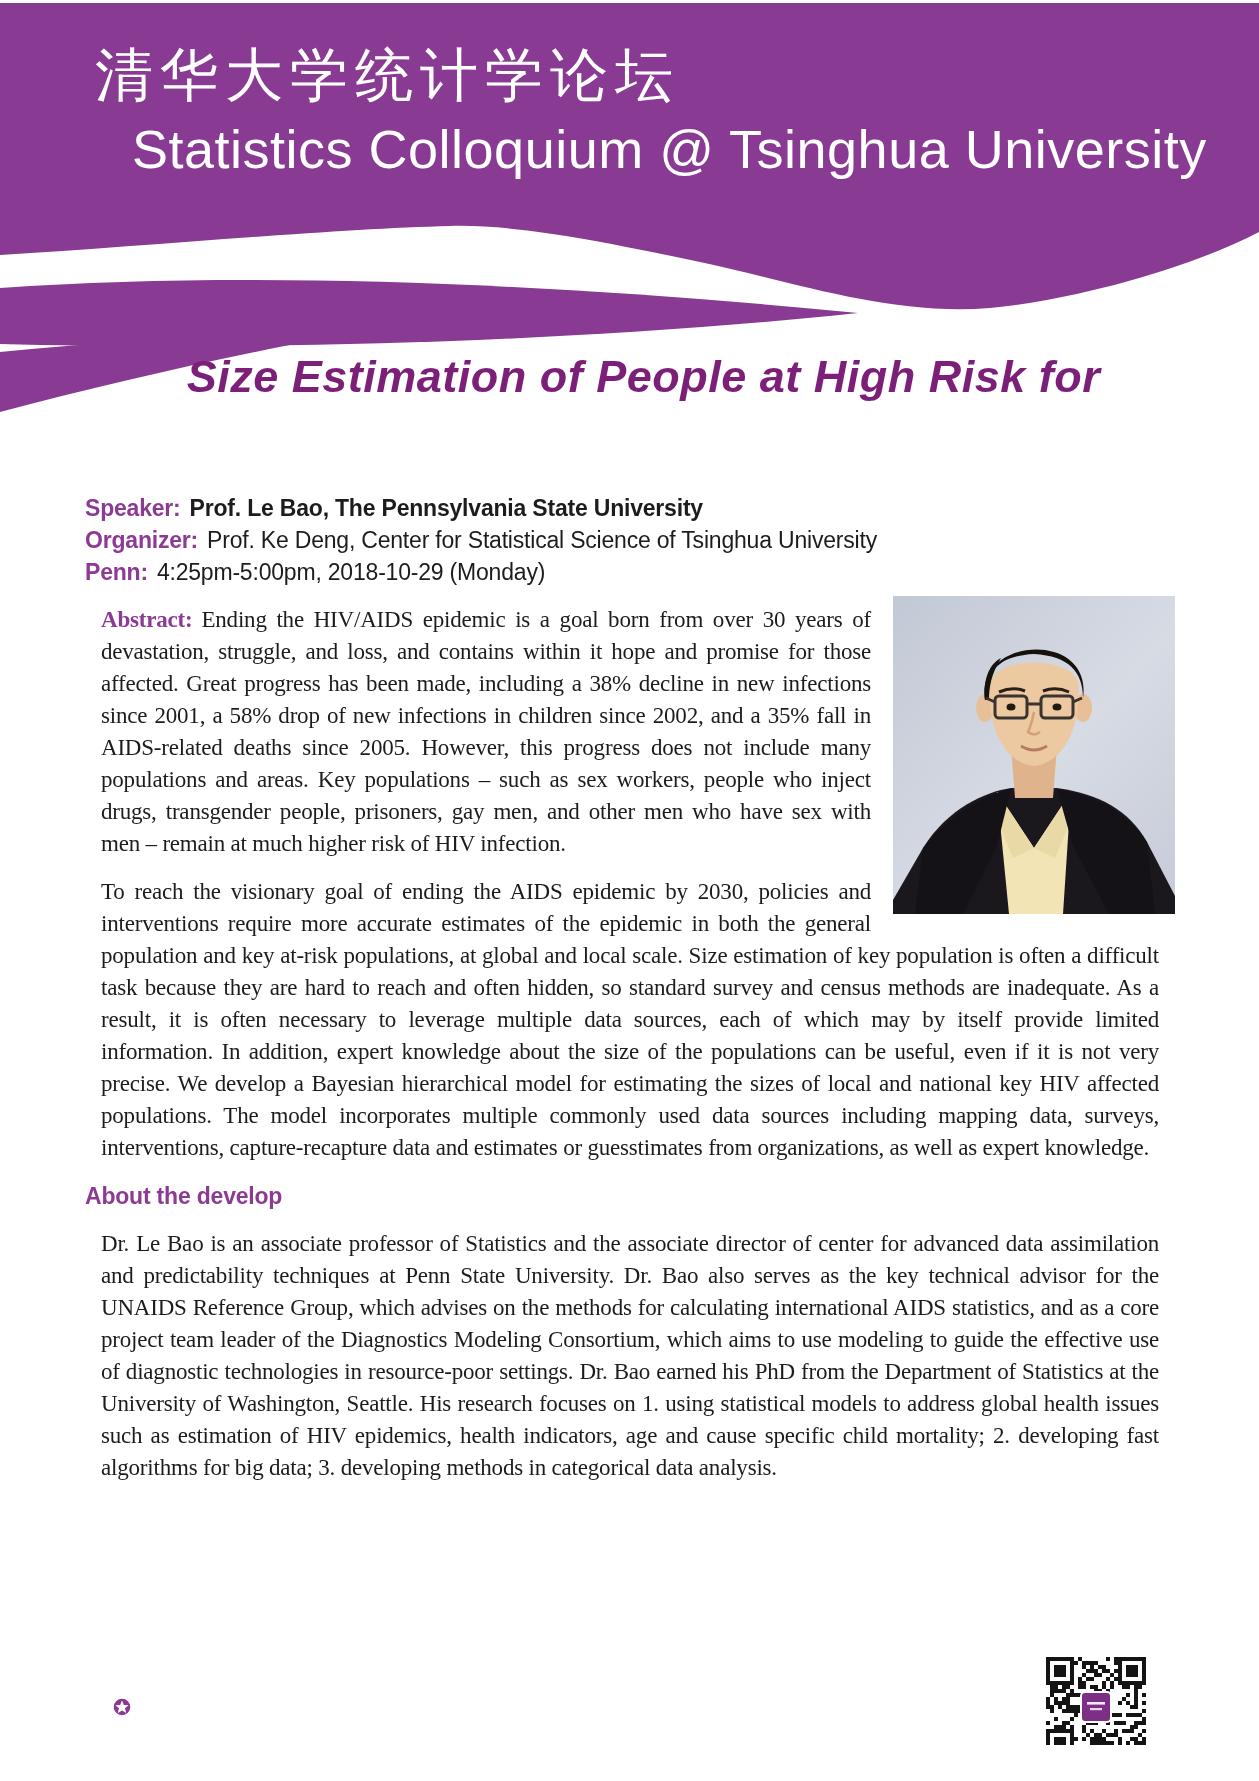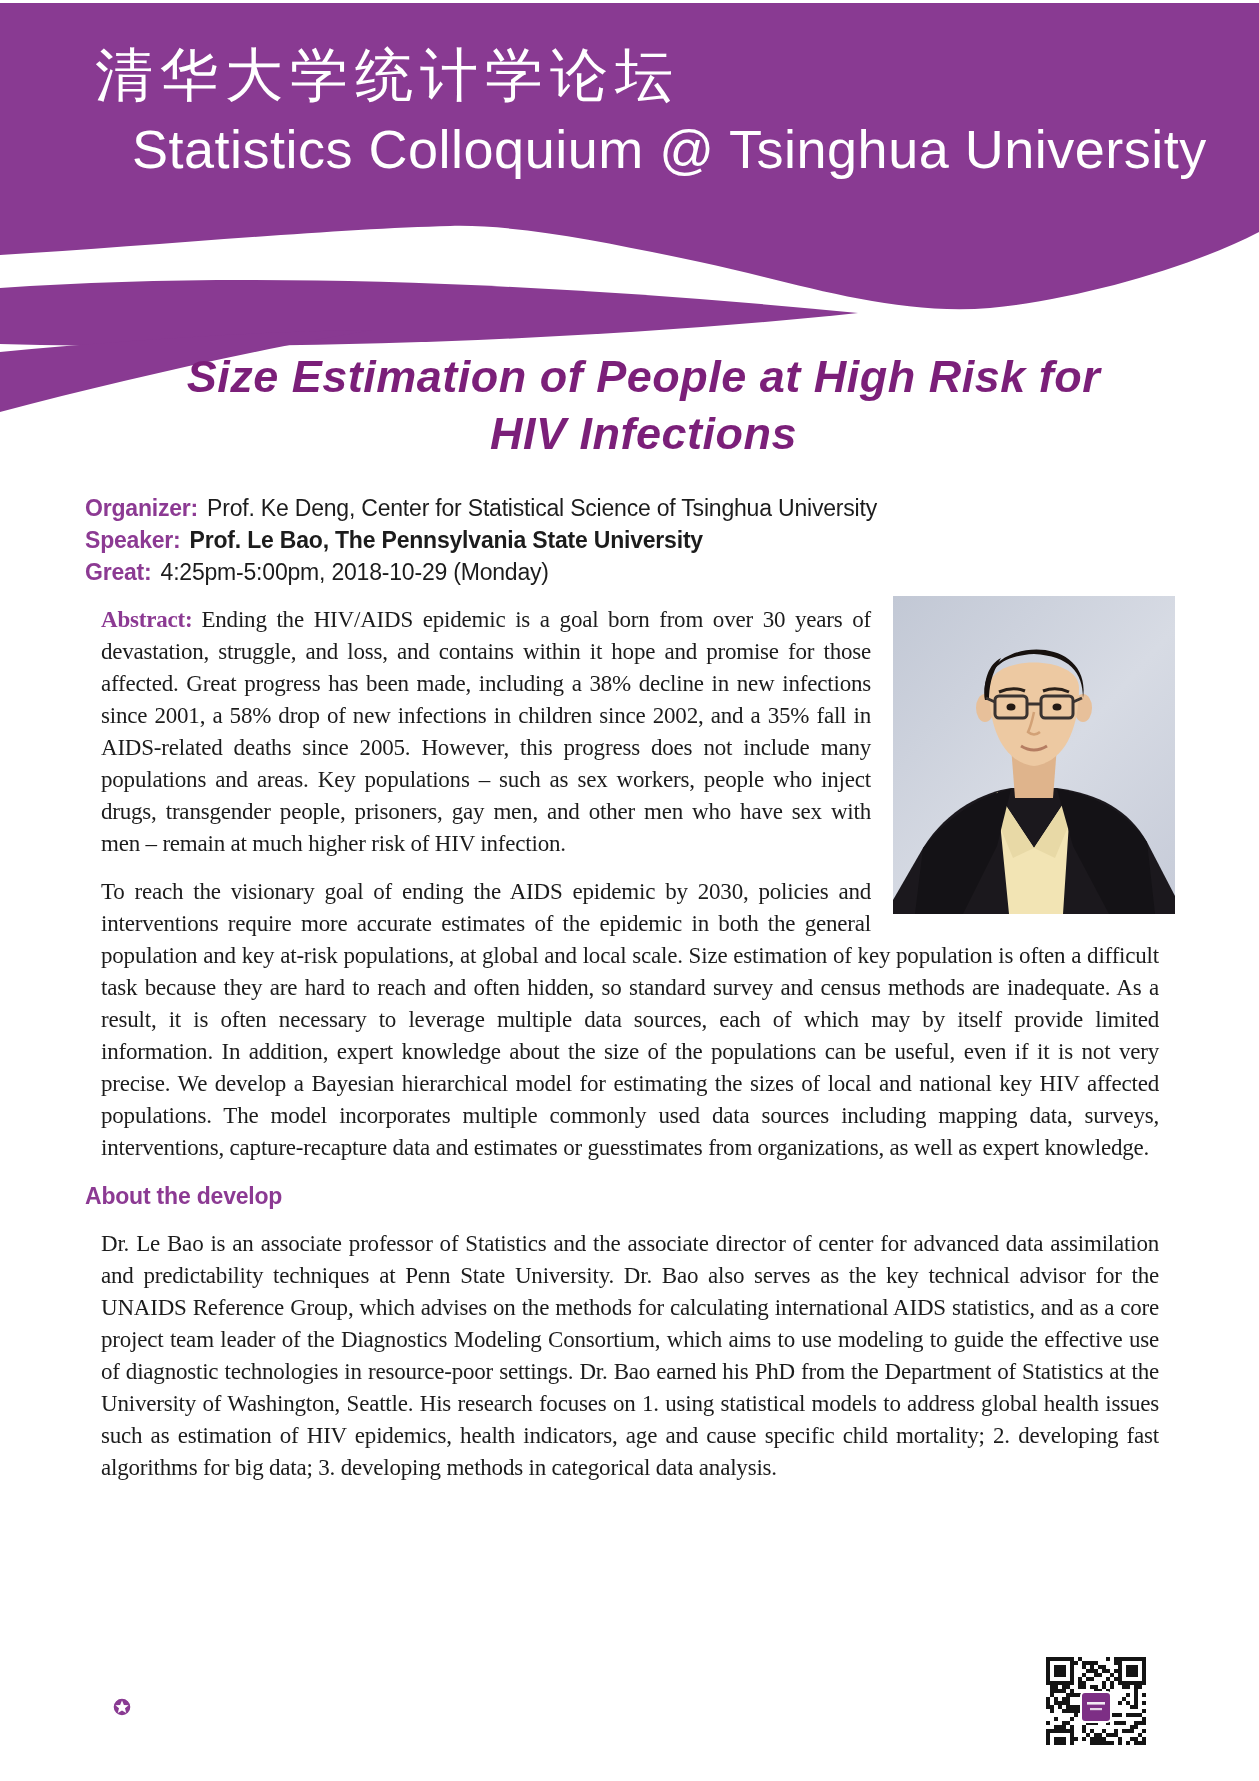--- a/index.html
+++ b/index.html
@@ -60,21 +60,21 @@
     <path fill="#893a92" d="M0,352
         C125,340 265,331 372,330
         C258,349 118,381 0,412 Z"></path>
   </svg>
 
   <div class="header-text">
     <div class="h-zh">清华大学统计学论坛</div>
     <div class="h-en">Statistics Colloquium @ Tsinghua University</div>
   </div>
 
-  <h1 class="talk-title"><span>Size Estimation of People at High Risk for</span><br><span>HIV Infections</span></h1>
+  <h1 class="talk-title"><span>Size Estimation of People at High Risk for</span><br></h1>
 
   <div class="content">
 
     <div class="photo">
       <svg width="282" height="318" viewBox="0 0 282 318">
         <defs>
           <linearGradient id="pbg" x1="0" y1="0" x2="1" y2="1">
             <stop offset="0" stop-color="#c2c8d5"></stop>
             <stop offset="0.55" stop-color="#d7dbe4"></stop>
             <stop offset="1" stop-color="#c6cbd8"></stop>
@@ -110,23 +110,23 @@
         <path d="M102,106 L93,102 M180,106 L189,102" stroke="#3a3330" stroke-width="3"></path>
 
         <ellipse cx="118" cy="111" rx="4.5" ry="3.5" fill="#241a14"></ellipse>
         <ellipse cx="164" cy="111" rx="4.5" ry="3.5" fill="#241a14"></ellipse>
 
         <path d="M141,116 q-3,14 -6,20 q6,5 12,0" stroke="#d2a176" stroke-width="2.5" fill="none"></path>
         <path d="M128,150 q13,8 26,0" stroke="#b57d62" stroke-width="3" fill="none"></path>
       </svg>
     </div>
 
+    <div class="info-line"><span class="label">Speaker:</span><span class="val bold">Prof. Le Bao, The Pennsylvania State University</span></div>
     <div class="info-line"><span class="label">Organizer:</span><span class="val">Prof. Ke Deng, Center for Statistical Science of Tsinghua University</span></div>
-    <div class="info-line"><span class="label">Speaker:</span><span class="val bold">Prof. Le Bao, The Pennsylvania State University</span></div>
-    <div class="info-line"><span class="label">Great:</span><span class="val">4:25pm-5:00pm, 2018-10-29 (Monday)</span></div>
+    <div class="info-line"><span class="label">Penn:</span><span class="val">4:25pm-5:00pm, 2018-10-29 (Monday)</span></div>
 
     <p class="para"><span class="label">Abstract:</span><span>Ending the HIV/AIDS epidemic is a goal born from over 30 years of devastation, struggle, and loss, and contains within it hope and promise for those affected. Great progress has been made, including a 38% decline in new infections since 2001, a 58% drop of new infections in children since 2002, and a 35% fall in AIDS-related deaths since 2005. However, this progress does not include many populations and areas. Key populations – such as sex workers, people who inject drugs, transgender people, prisoners, gay men, and other men who have sex with men – remain at much higher risk of HIV infection.</span></p>
 
     <p class="para">To reach the visionary goal of ending the AIDS epidemic by 2030, policies and interventions require more accurate estimates of the epidemic in both the general population and key at-risk populations, at global and local scale. Size estimation of key population is often a difficult task because they are hard to reach and often hidden, so standard survey and census methods are inadequate. As a result, it is often necessary to leverage multiple data sources, each of which may by itself provide limited information. In addition, expert knowledge about the size of the populations can be useful, even if it is not very precise. We develop a Bayesian hierarchical model for estimating the sizes of local and national key HIV affected populations. The model incorporates multiple commonly used data sources including mapping data, surveys, interventions, capture-recapture data and estimates or guesstimates from organizations, as well as expert knowledge.</p>
 
     <div class="about-h">About the develop</div>
 
     <p class="para">Dr. Le Bao is an associate professor of Statistics and the associate director of center for advanced data assimilation and predictability techniques at Penn State University. Dr. Bao also serves as the key technical advisor for the UNAIDS Reference Group, which advises on the methods for calculating international AIDS statistics, and as a core project team leader of the Diagnostics Modeling Consortium, which aims to use modeling to guide the effective use of diagnostic technologies in resource-poor settings. Dr. Bao earned his PhD from the Department of Statistics at the University of Washington, Seattle. His research focuses on 1. using statistical models to address global health issues such as estimation of HIV epidemics, health indicators, age and cause specific child mortality; 2. developing fast algorithms for big data; 3. developing methods in categorical data analysis.</p>
   </div>
 

